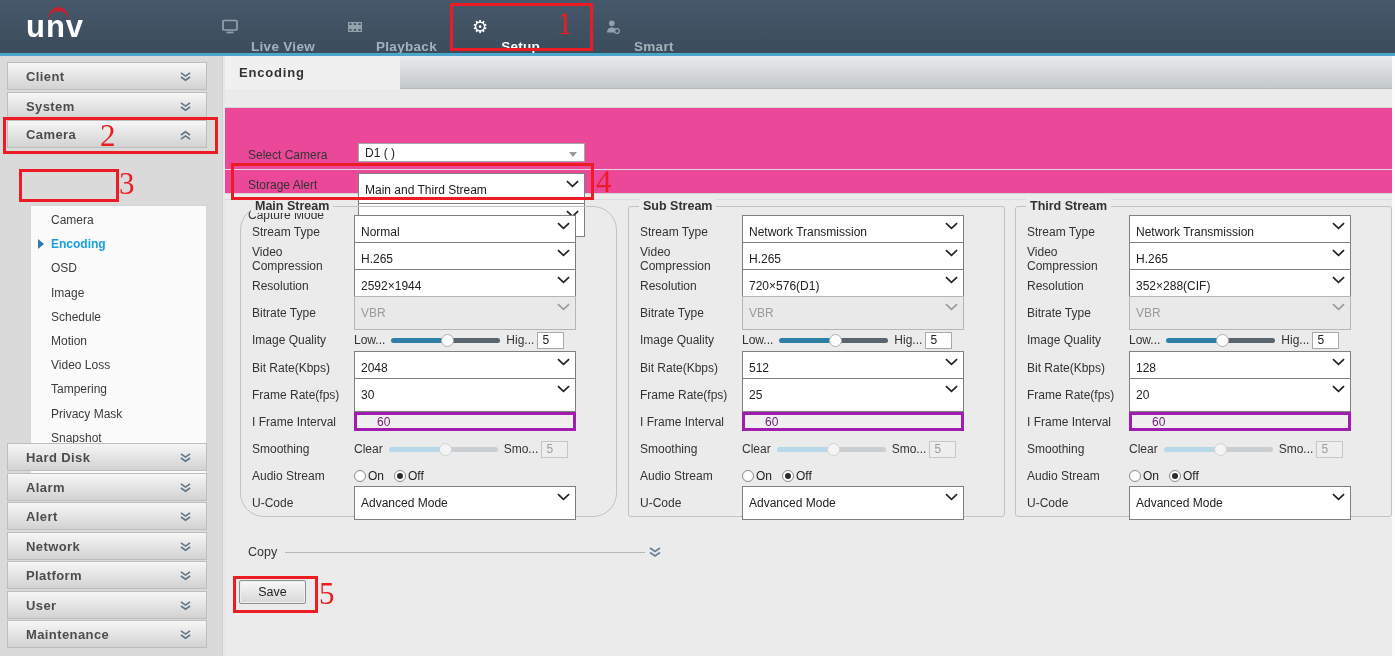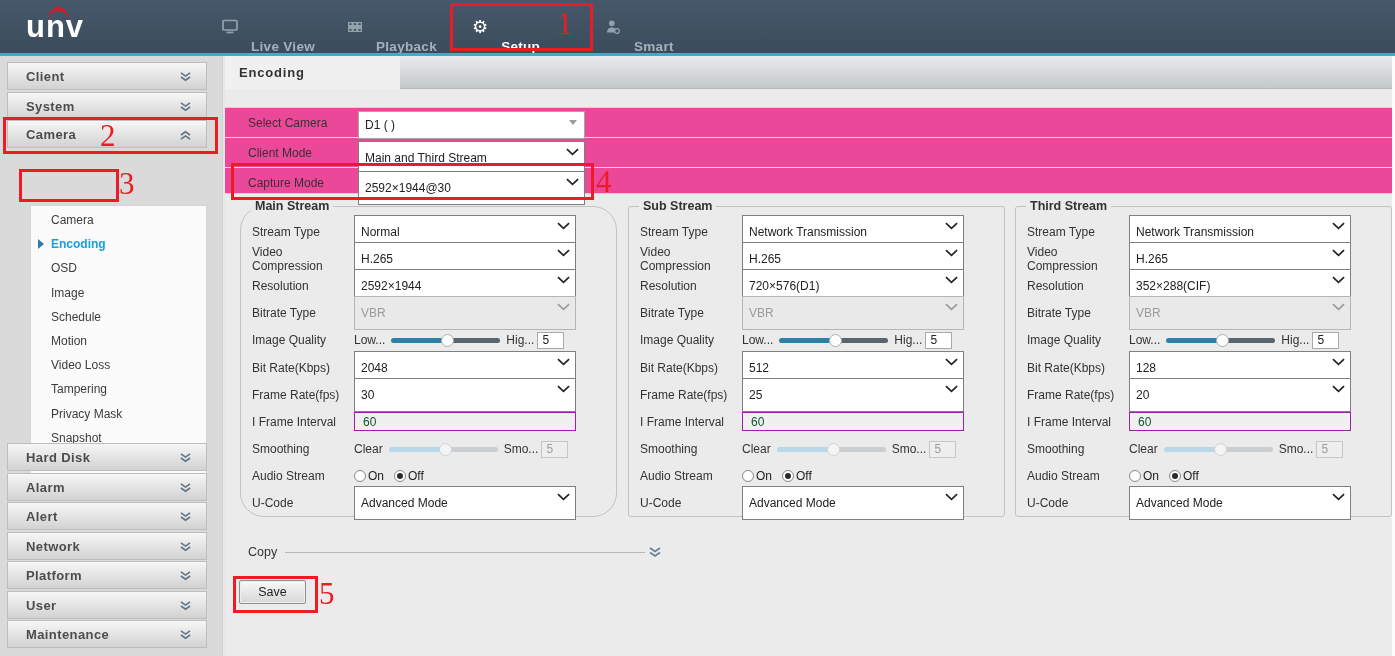--- a/index.html
+++ b/index.html
@@ -58,35 +58,35 @@
   .form-ctrl{position:absolute;left:133px;top:3px;}
 
   
   .sel{position:relative;width:227px;height:34px;background:#fff;border:1px solid #7f7f7f;
     box-sizing:border-box;display:flex;align-items:center;cursor:pointer;}
   .sel .sel-v{padding-left:6px;font-size:12px;color:#222;white-space:nowrap;}
   .sel .chev{position:absolute;right:5px;top:6px;}
   .sel.narrow{width:222px;}
   .sel.disabled{background:#e9e9e9;border-color:#b5b5b5;}
   .sel.disabled .sel-v{color:#9b9b9b;}
-  .combo{position:relative;width:227px;height:28px;background:#fff;border:1px solid #a5a5a5;
-    box-sizing:border-box;display:flex;align-items:center;cursor:pointer;}
+  .combo{position:relative;width:227px;height:19px;background:#fff;border:1px solid #a5a5a5;
+    box-sizing:border-box;display:flex;align-items:center;cursor:pointer;margin-top:32px;}
   .combo .sel-v{padding-left:6px;font-size:12px;color:#222;}
   .combo .tri{position:absolute;right:7px;top:8px;width:0;height:0;
     border-left:4px solid transparent;border-right:4px solid transparent;border-top:5px solid #9a9aa0;}
 
   
   .panel{position:absolute;top:206px;width:377px;height:311px;border:1px solid #c2c2c2;
     border-radius:3px;box-sizing:border-box;padding-top:11px;}
   .panel-legend{position:absolute;left:10px;top:-8px;background:#ebebeb;padding:0 4px;
     font-size:12.5px;font-weight:bold;color:#333;}
   .prow{display:flex;align-items:center;height:27.2px;}
   .plabel{width:113px;padding-left:11px;box-sizing:border-box;font-size:12px;color:#333;flex:none;}
-  .txt-input{width:222px;height:19px;box-sizing:border-box;background:#f0f0f0;border:1px solid #a21caf;
-    color:#14532d;font-size:12px;padding-left:8px;font-family:inherit;}
+  .txt-input{width:222px;height:19px;box-sizing:border-box;background:#f0f0f0;border:3px solid #a21caf;
+    color:#701a75;font-size:12px;padding-left:20px;font-family:inherit;}
   .slider-end{font-size:12px;color:#333;flex:none;text-align:center;}
   .slider{position:relative;width:109px;height:13px;margin:0 6px;flex:none;cursor:pointer;}
   .sl-fill{position:absolute;left:0;top:4px;width:52%;height:5px;background:#2f7fa6;border-radius:3px;}
   .sl-rest{position:absolute;right:0;top:4px;width:48%;height:5px;background:#59646e;border-radius:3px;}
   .sl-thumb{position:absolute;left:46%;top:0;width:13px;height:13px;border-radius:50%;
     background:#fdfdfd;border:1px solid #b0b0b0;box-sizing:border-box;}
   .slider.disabled .sl-fill{background:#b7d8e9;}
   .slider.disabled .sl-rest{background:#caced1;}
   .slider.disabled .sl-thumb{background:#f4f4f4;border-color:#d2d2d2;}
   .val-box{width:27px;height:17px;box-sizing:border-box;border:1px solid #a9a9a9;background:#fff;
@@ -275,21 +275,21 @@
 
   <div id="form-area">
     <div class="form-row">
       <span class="form-label">Select Camera</span>
       <div class="form-ctrl combo">
         <span class="sel-v">D1 ( )</span>
         <span class="tri"></span>
       </div>
     </div>
     <div class="form-row">
-      <span class="form-label">Client Mode</span>
+      <span class="form-label">Storage Alert</span>
       <div class="form-ctrl sel">
         <span class="sel-v">Main and Third Stream</span>
         <svg class="chev" width="13" height="8" viewBox="0 0 14 8">
             <polyline points="1,1 7,6.5 13,1" fill="none" stroke="#222" stroke-width="1.8"></polyline>
           </svg>
       </div>
     </div>
     <div class="form-row">
       <span class="form-label">Capture Mode</span>
       <div class="form-ctrl sel">

